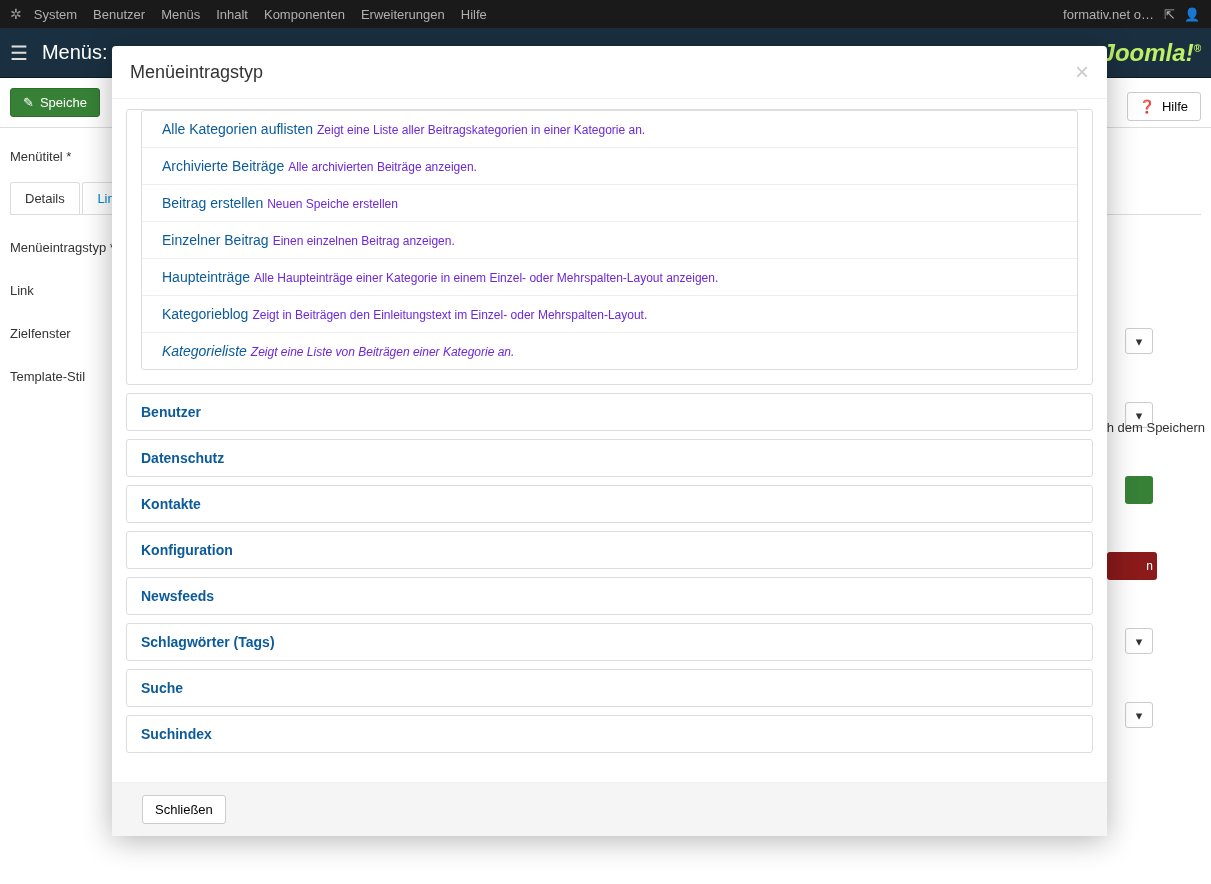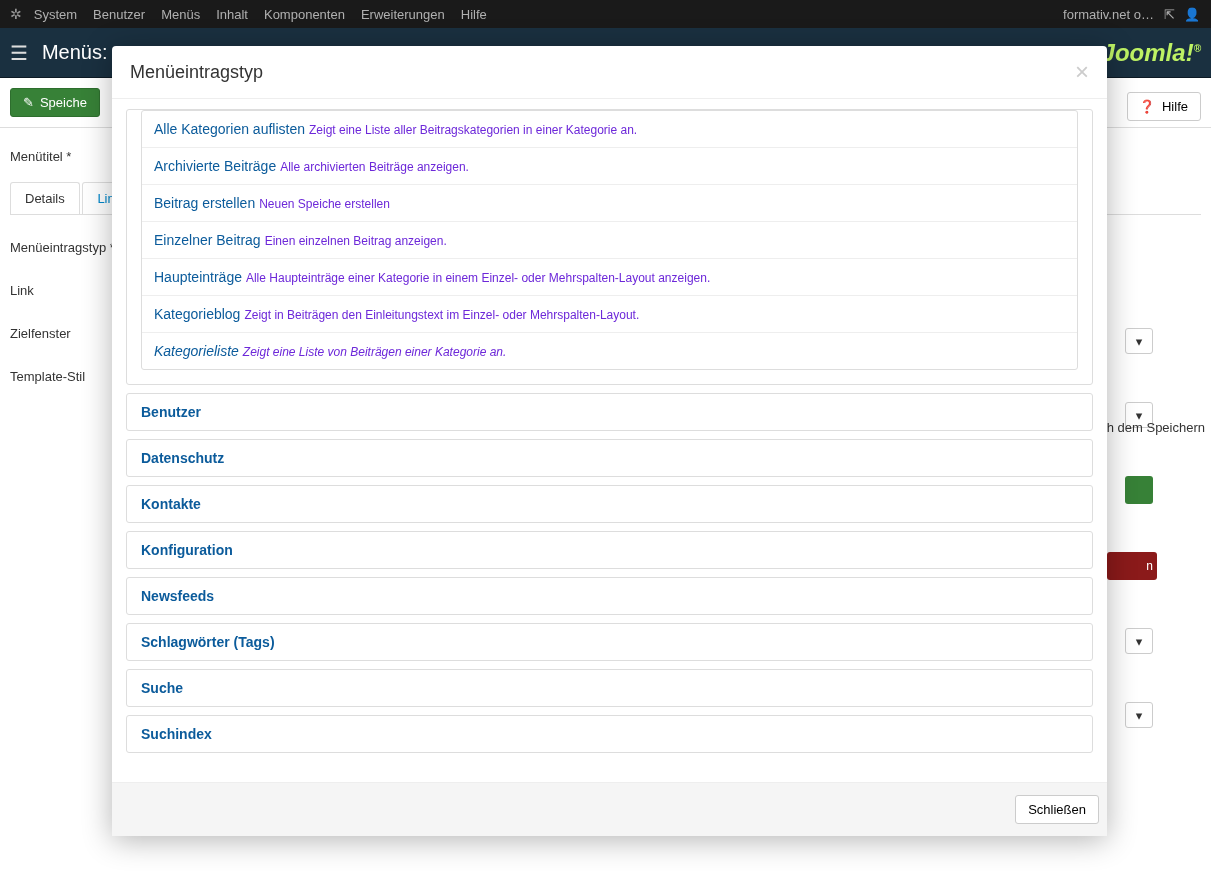--- a/index.html
+++ b/index.html
@@ -220,32 +220,32 @@
 .type-item {
   padding: 10px 12px;
   border-bottom: 1px solid #eee;
   font-size: 13px;
 }
 .type-item:last-child { border-bottom: none; font-style: italic; }
 .type-item .link {
   color: #0b5b9b;
   font-size: 14px;
   margin-right: 4px;
+  margin-left: 8px;
 }
 .type-item .desc {
   color: #6d28d9;
   font-size: 12px;
 }
 
 .modal-footer {
   border-top: 1px solid #eee;
-  padding: 12px 8px;
+  padding: 12px 30px;
   background: #f5f5f5;
   display: flex;
-  justify-content: flex-end;
 }
 .modal-footer .btn {
   background: #fff;
 }
 
 .peek-text { position: absolute; right: 6px; top: 420px; font-size: 13px; color: #333; }
 .help-btn {
   position: absolute;
   right: 10px;
   top: 92px;

